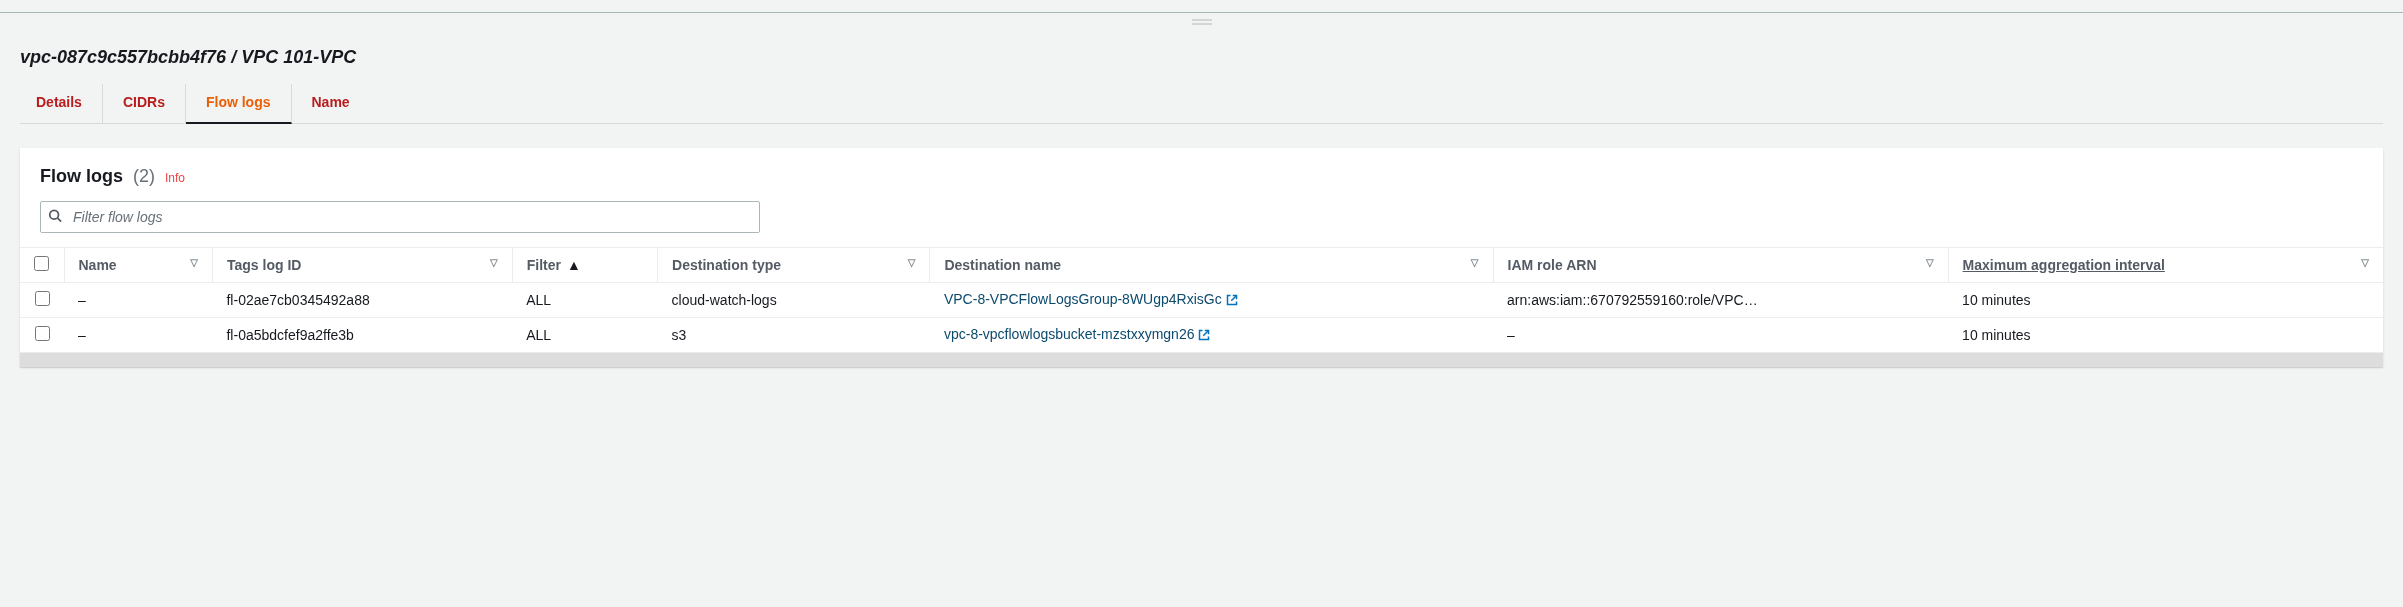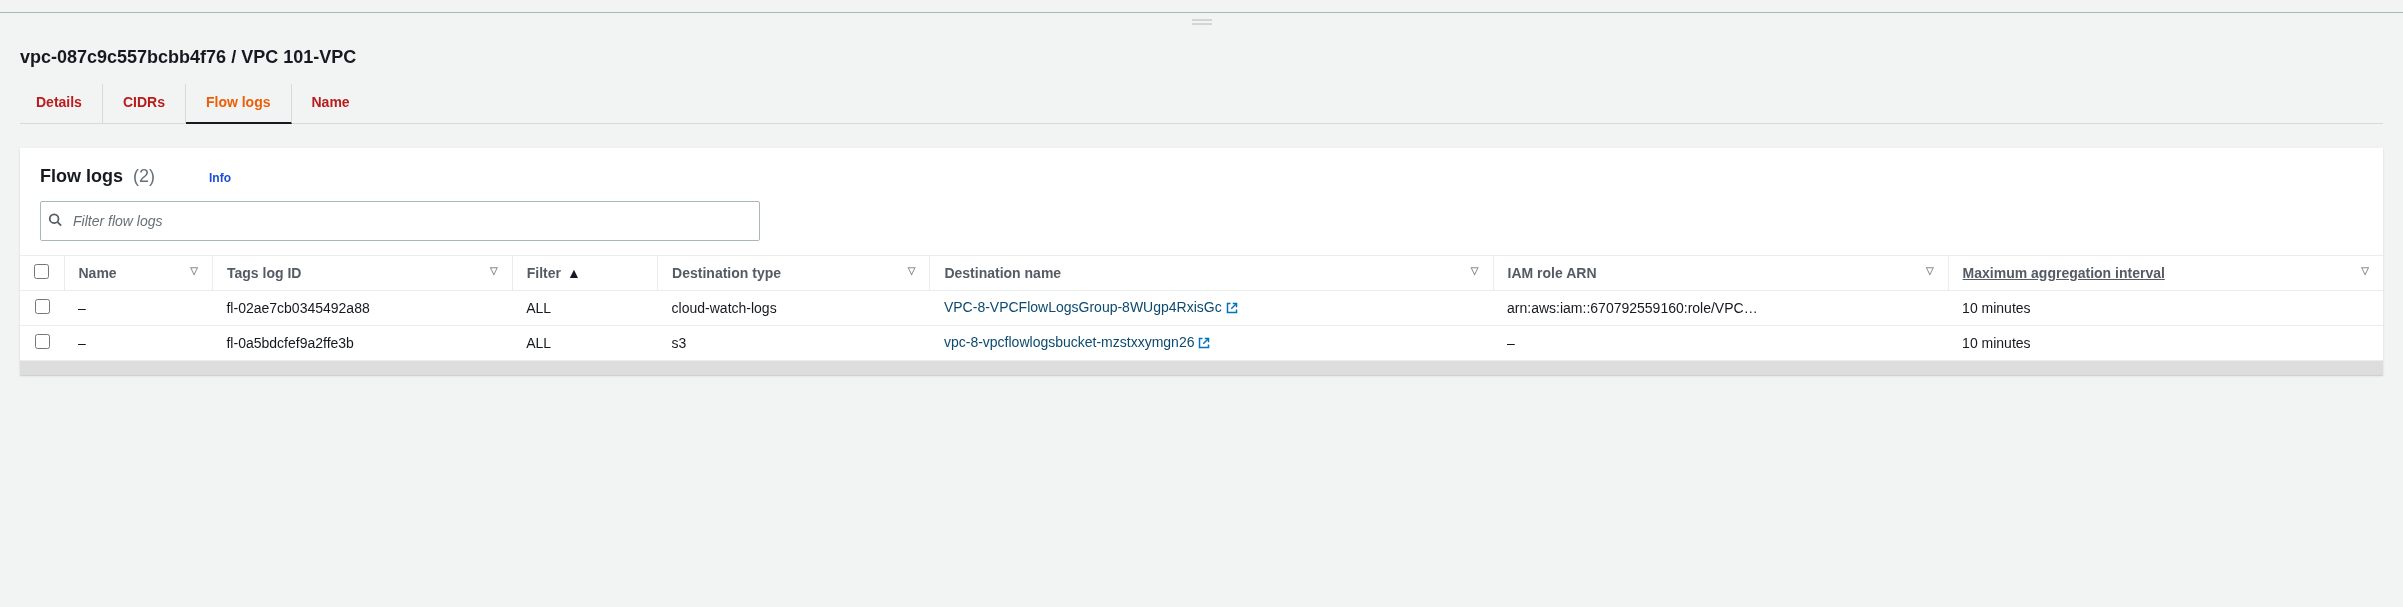--- a/index.html
+++ b/index.html
@@ -20,20 +20,21 @@
     }
     .drag-handle svg { opacity: 0.6; }
 
     .page { padding: 0 20px 28px; }
 
     .breadcrumb-title {
       font-size: 18px;
       font-weight: 700;
       padding: 20px 0 16px;
       color: #16191f;
+      font-style: italic;
     }
 
     .tabs {
       display: flex;
       border-bottom: 1px solid #d5dbdb;
     }
     .tab {
       padding: 10px 20px 12px;
       font-size: 14px;
       font-weight: 700;
@@ -67,37 +68,36 @@
       font-size: 18px;
       font-weight: 700;
     }
     .panel-count {
       font-size: 18px;
       font-weight: 400;
       color: #687078;
     }
     .info-link {
       font-size: 12px;
-      color: #1d4ed8;
-      font-weight: 700;
-      cursor: pointer;
-      margin-left: 44px;
+      color: #ef4444;
+      font-weight: 400;
+      cursor: pointer;
     }
 
     .search-wrap {
       padding: 0 20px 14px;
     }
     .search-box {
       position: relative;
       width: 720px;
       max-width: 100%;
     }
     .search-box input {
       width: 100%;
-      height: 40px;
+      height: 32px;
       border: 1px solid #aab7b8;
       border-radius: 2px;
       padding: 4px 8px 4px 32px;
       font-size: 14px;
       color: #16191f;
       font-style: italic;
     }
     .search-box input::placeholder { color: #687078; font-style: italic; }
     .search-box .s-icon {
       position: absolute;

